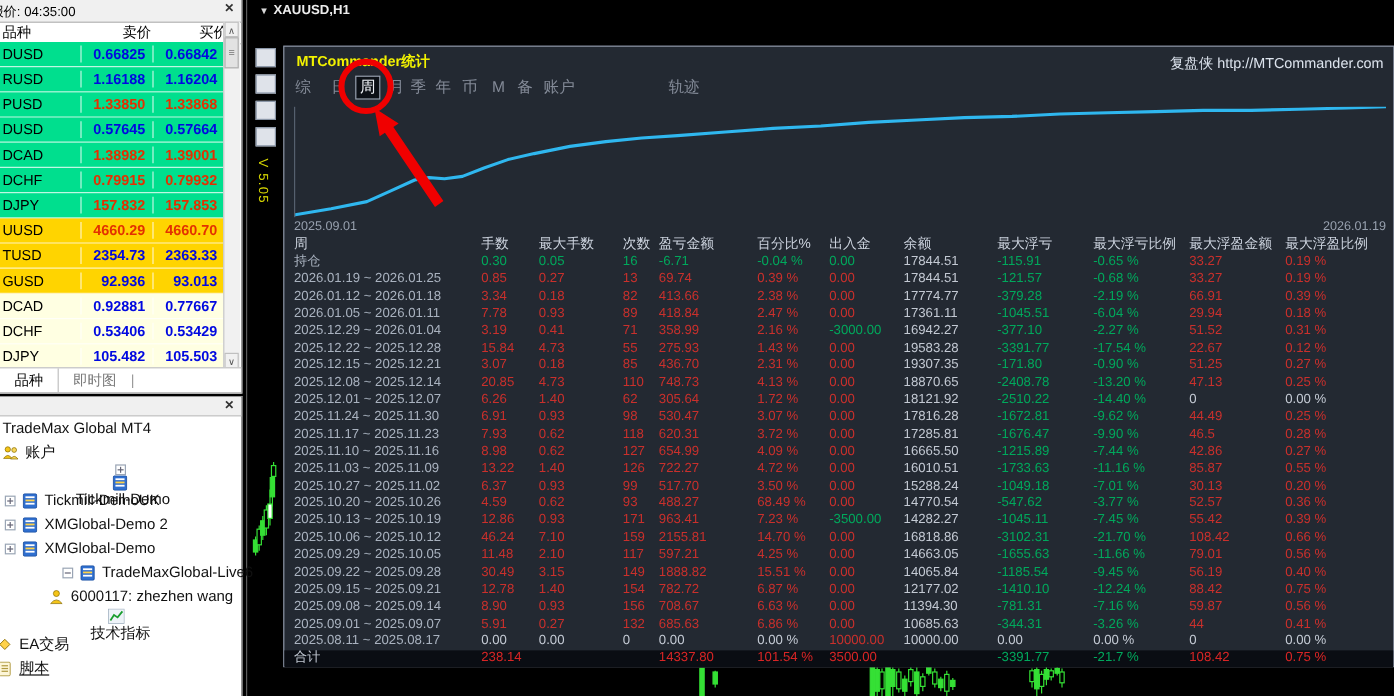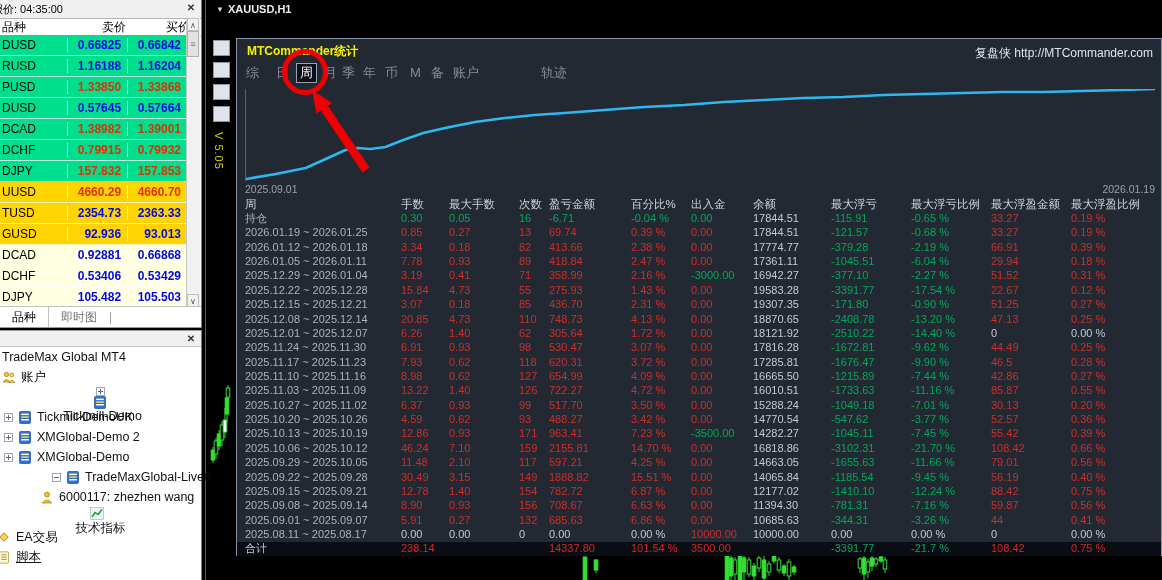--- a/index.html
+++ b/index.html
@@ -225,21 +225,21 @@
           <span class="px pb">2363.33</span>
         </div>
         <div class="mwrow bg-gold">
           <span class="sym">GUSD</span>
           <span class="px pb">92.936</span>
           <span class="px pb">93.013</span>
         </div>
         <div class="mwrow bg-pale">
           <span class="sym">DCAD</span>
           <span class="px pb">0.92881</span>
-          <span class="px pb">0.66868</span>
+          <span class="px pb">0.77667</span>
         </div>
         <div class="mwrow bg-pale">
           <span class="sym">DCHF</span>
           <span class="px pb">0.53406</span>
           <span class="px pb">0.53429</span>
         </div>
         <div class="mwrow bg-pale">
           <span class="sym">DJPY</span>
           <span class="px pb">105.482</span>
           <span class="px pb">105.503</span>
@@ -363,21 +363,21 @@
         <span class="ptab" style="left: 9px;">综</span>
         <span class="ptab" style="left: 39px;">日</span>
         <span class="ptab sel" style="left: 59px;">周</span>
         <span class="ptab" style="left: 87px;">月</span>
         <span class="ptab" style="left: 105px;">季</span>
         <span class="ptab" style="left: 126px;">年</span>
         <span class="ptab" style="left: 148px;">币</span>
         <span class="ptab" style="left: 173px;">M</span>
         <span class="ptab" style="left: 194px;">备</span>
         <span class="ptab" style="left: 216px;">账户</span>
-        <span class="ptab" style="left: 304px;">轨迹</span>
+        <span class="ptab" style="left: 320px;">轨迹</span>
       </div>
     <div class="plot">
       <svg viewBox="0 0 913 92" preserveAspectRatio="none">
         <polyline id="curve" fill="none" stroke="#2fb7ef" stroke-width="2.6" stroke-linejoin="round" stroke-linecap="round" points="0,90 30,85 60,79 80,70 100,61 112,59 125,60 140,58 158,51 178,44 200,39 230,33 260,29 290,26 320,24 360,21 400,18 440,16 480,13 520,11 560,9 600,8 640,6 680,5 720,4 760,3 800,3 840,2 880,1 913,0"></polyline>
       </svg>
     </div>
     <div class="axis l">2025.09.01</div>
     <div class="axis r">2026.01.19</div>
     <div class="tbl">
         <div class="trow head">
@@ -589,21 +589,21 @@
           <span class="cg">-7.01 %</span>
           <span class="cr">30.13</span>
           <span class="cr">0.20 %</span>
         </div>
         <div class="trow">
           <span class="cd">2025.10.20 ~ 2025.10.26</span>
           <span class="cr">4.59</span>
           <span class="cr">0.62</span>
           <span class="cr">93</span>
           <span class="cr">488.27</span>
-          <span class="cr">3.42 %</span>
+          <span class="cr">68.49 %</span>
           <span class="cr">0.00</span>
           <span class="cw">14770.54</span>
           <span class="cg">-547.62</span>
           <span class="cg">-3.77 %</span>
           <span class="cr">52.57</span>
           <span class="cr">0.36 %</span>
         </div>
         <div class="trow">
           <span class="cd">2025.10.13 ~ 2025.10.19</span>
           <span class="cr">12.86</span>

